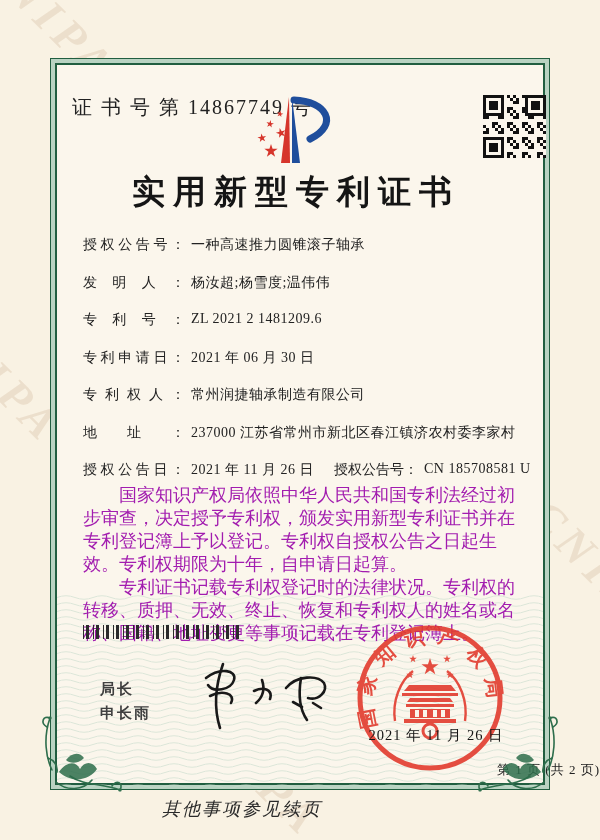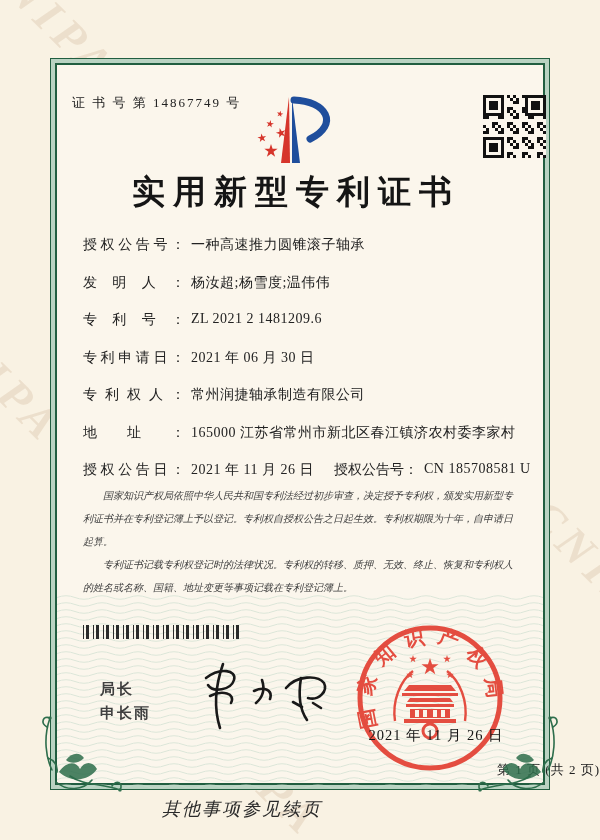--- a/index.html
+++ b/index.html
@@ -11,36 +11,36 @@
       font-size:46px;letter-spacing:7px;color:rgba(202,170,140,0.26);transform:rotate(45deg);
       white-space:nowrap;pointer-events:none;}
 
   
   .frame{position:absolute;left:50px;top:58px;width:498px;height:730px;border:1px solid #215e40;background:#fbf6ec;}
   .frame-mid{position:absolute;inset:0;border:4px solid #b9d3c2;}
   .frame-in{position:absolute;inset:0;border:2px solid #215e40;}
 
   .waves{position:absolute;left:57px;top:594px;width:486px;height:194px;}
 
-  .cert-no{position:absolute;left:72px;top:94px;font-size:13px;letter-spacing:2px;color:#222;}
+  .cert-no{position:absolute;left:72px;top:94px;font-size:20px;letter-spacing:2px;color:#222;}
 
   .logo{position:absolute;left:250px;top:92px;}
   .qr{position:absolute;left:483px;top:95px;}
 
   .title{position:absolute;left:0;top:170px;width:592px;text-align:center;font-size:33px;font-weight:bold;
          letter-spacing:8px;color:#151515;}
 
   .fields{position:absolute;left:83px;top:236px;width:450px;}
   .frow{height:37.5px;display:flex;align-items:flex-start;font-size:14px;color:#222;}
   .flabel{display:inline-block;width:102px;text-align:justify;text-align-last:justify;flex:0 0 102px;}
   .fvalue{padding-left:6px;letter-spacing:0.5px;white-space:nowrap;}
   .grant-right{margin-left:20px;display:flex;}
 
-  .paras{position:absolute;left:83px;top:484px;width:438px;font-size:10px;line-height:23px;
-         font-style:italic;color:#404040;}
+  .paras{position:absolute;left:83px;top:484px;width:438px;font-size:18px;line-height:23px;
+         color:#a21caf;}
   .paras p{margin:0;text-indent:2em;}
 
   .barcode{position:absolute;left:83px;top:625px;}
 
   .director{position:absolute;left:86px;top:677px;font-family:"Liberation Sans","DejaVu Sans",sans-serif;
             font-weight:bold;font-size:15px;line-height:24px;color:#404040;letter-spacing:2px;margin-left:14px;}
   .sig{position:absolute;left:185px;top:652px;}
 
   .seal{position:absolute;left:355px;top:623px;}
   .seal-date{position:absolute;left:358px;top:726px;width:156px;text-align:center;font-size:14.5px;
@@ -221,21 +221,21 @@
     <div class="frow">
       <span class="flabel">专利申请日：</span>
       <span class="fvalue">2021 年 06 月 30 日</span>
     </div>
     <div class="frow">
       <span class="flabel">专利权人：</span>
       <span class="fvalue">常州润捷轴承制造有限公司</span>
     </div>
     <div class="frow">
       <span class="flabel">地址：</span>
-      <span class="fvalue">165000 江苏省常州市新北区春江镇济农村委李家村</span>
+      <span class="fvalue">237000 江苏省常州市新北区春江镇济农村委李家村</span>
     </div>
     <div class="frow">
       <span class="flabel">授权公告日：</span>
       <span class="fvalue">2021 年 11 月 26 日</span>
       <span class="grant-right">
         <span>授权公告号：</span>
         <span class="fvalue">CN 185708581 U</span>
       </span>
     </div>
   </div>

